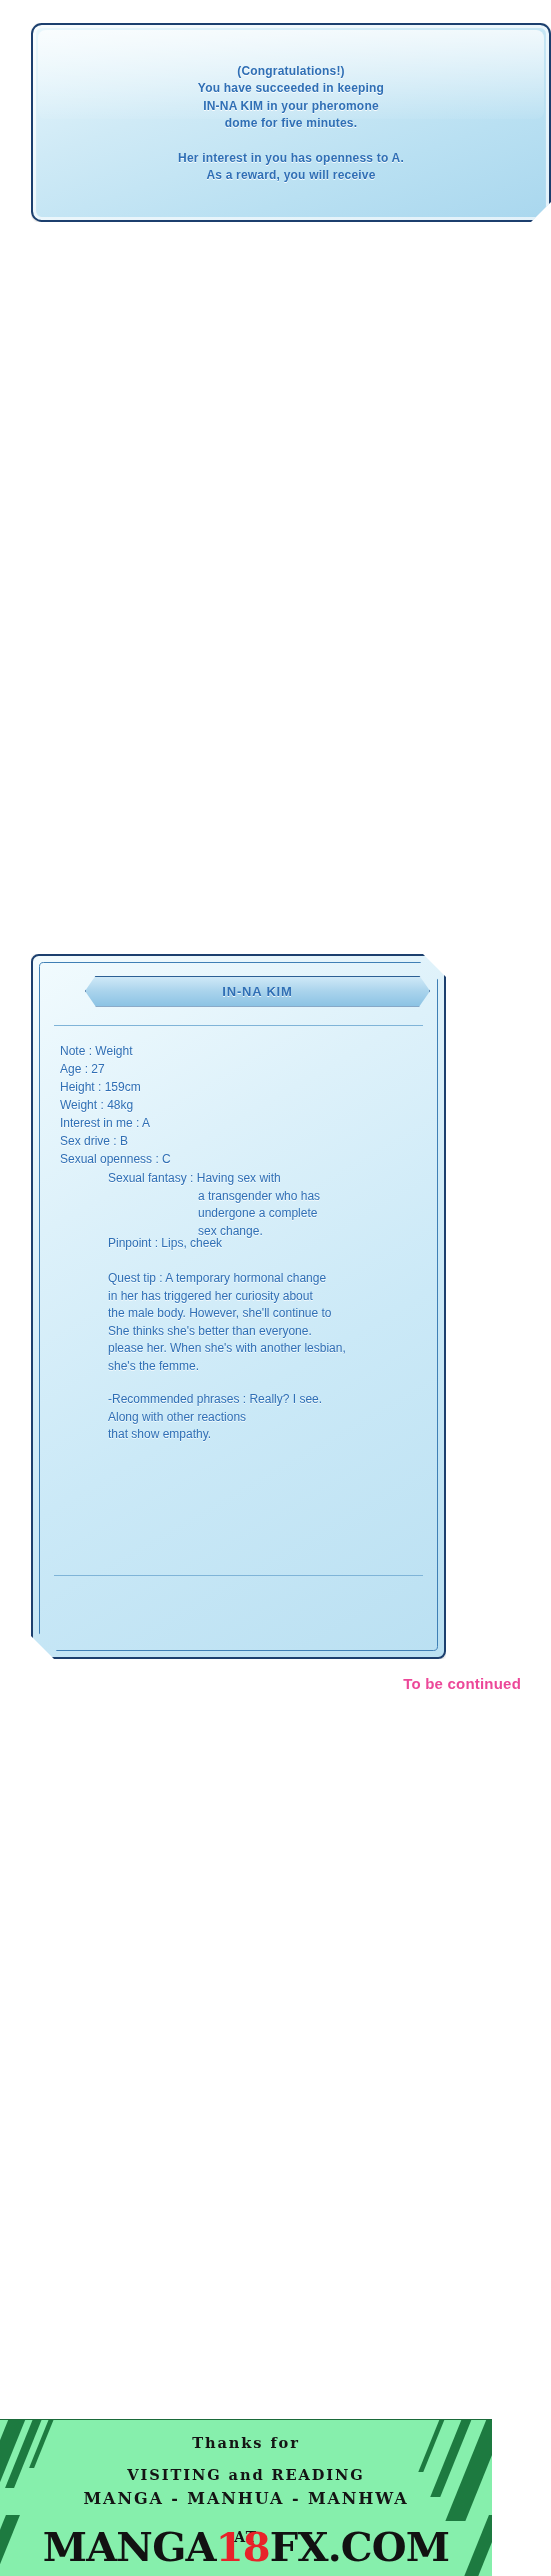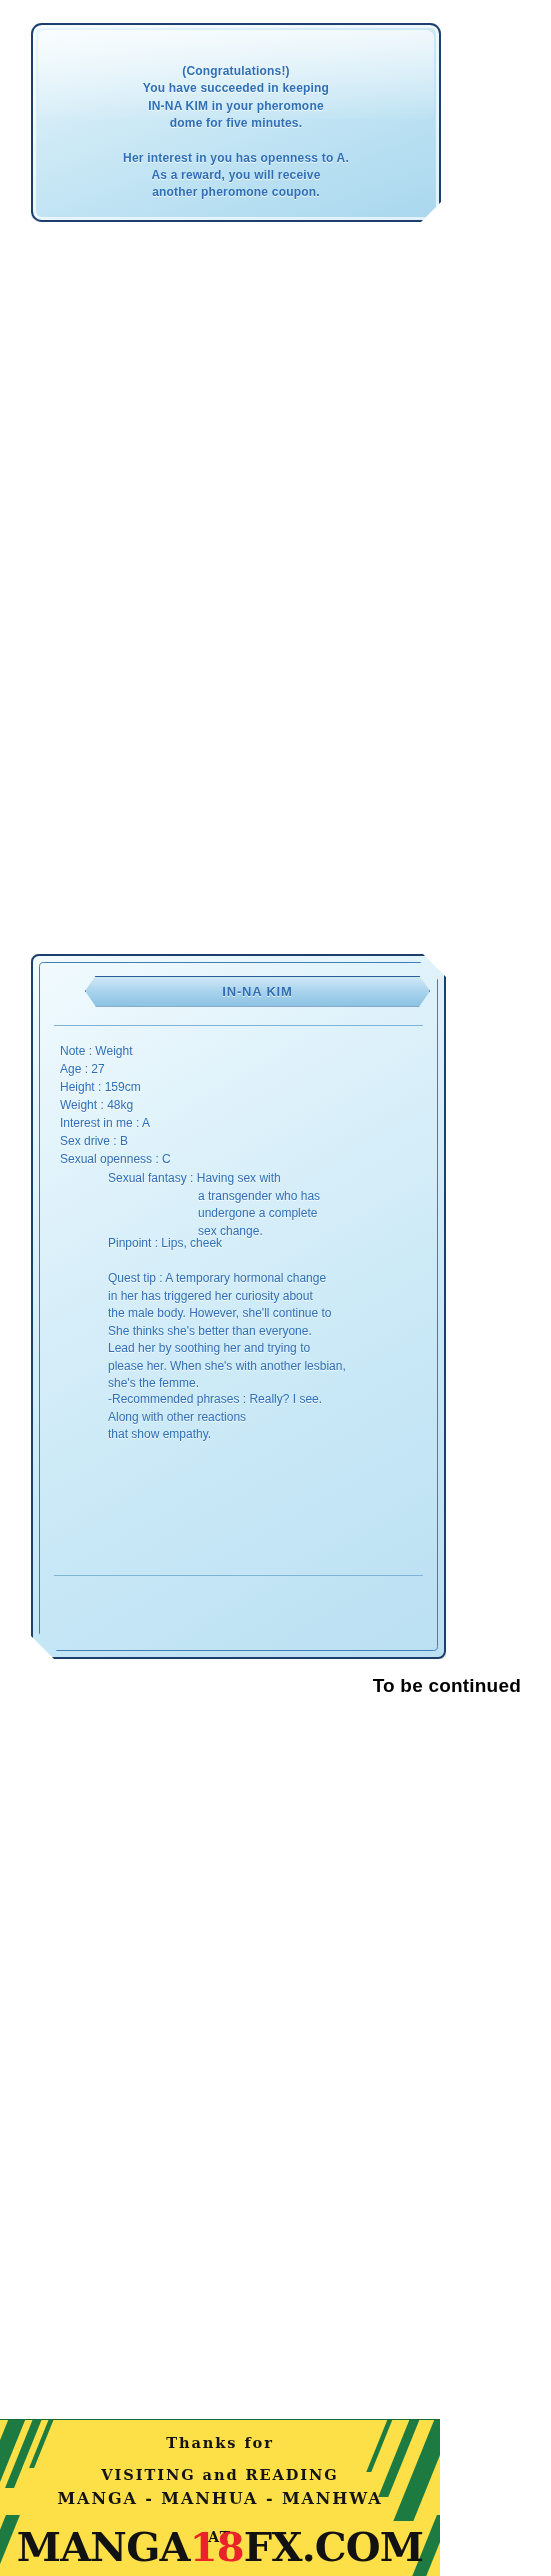--- a/index.html
+++ b/index.html
@@ -13,21 +13,21 @@
     position: relative;
     font-family: "Liberation Sans", sans-serif;
     overflow: hidden;
   }
 
   
   .notify-wrap {
     position: absolute;
     left: 31px;
     top: 23px;
-    width: 410px;
+    width: 520px;
     height: 199px;
   }
   .notify-panel {
     position: absolute;
     inset: 0;
     background: linear-gradient(160deg, #e9f7fc 0%, #cfeaf6 35%, #b9e0f2 70%, #a9d7ee 100%);
     border: 2.3px solid #1c3f6e;
     border-radius: 10.7px;
     box-shadow: inset 0 0 0 3.1px rgba(255,255,255,0.65), 0 0.8px 1.5px rgba(0,0,0,0.18);
     
@@ -126,34 +126,34 @@
   .fantasy .indent { display: block; padding-left: 90px; }
   .pinpoint { top: 281px; }
   .quest { top: 316px; width: 414px; }
   .phrases { top: 437px; width: 414px; }
 
   
   .tbc {
     position: absolute;
     right: 31px;
     top: 1675px;
-    color: #000000;
-    font-size: 19px;
+    color: #ec4899;
+    font-size: 15px;
     font-weight: bold;
     letter-spacing: 0.2px;
   }
 
   
   .footer {
     position: absolute;
     left: 0;
     bottom: 0;
-    width: 440px;
+    width: 492px;
     height: 157px;
-    background: #fde047;
+    background: #86efac;
     overflow: hidden;
     border-top: 1.5px solid #1b6a3a;
   }
   .footer .stripe {
     position: absolute;
     background: #1d7a40;
     transform: skewX(-22deg);
   }
   .s1 { left: -7.7px; top: -6.1px; width: 17px; height: 92px; }
   .s2 { left: 20px; top: -6.1px; width: 9.2px; height: 74px; }
@@ -199,21 +199,20 @@
     <div class="notify-shine"></div>
   </div>
   <div class="notify-text">
     <div>(Congratulations!)</div>
     <div>You have succeeded in keeping</div>
     <div>IN-NA KIM in your pheromone</div>
     <div>dome for five minutes.</div>
     <span class="gap"></span>
     <div>Her interest in you has openness to A.</div>
     <div>As a reward, you will receive</div>
-    <div>another pheromone coupon.</div>
   </div>
 </div>
 
 <div class="profile-wrap">
   <div class="profile-outer"></div>
   <div class="profile-inner"></div>
 
   <div class="name-plate">
     <span>IN-NA KIM</span>
   </div>
@@ -237,21 +236,20 @@
     <span class="indent">sex change.</span>
   </div>
 
   <div class="block pinpoint">Pinpoint : Lips, cheek</div>
 
   <div class="block quest">
     <div>Quest tip : A temporary hormonal change</div>
     <div>in her has triggered her curiosity about</div>
     <div>the male body. However, she'll continue to</div>
     <div>She thinks she's better than everyone.</div>
-    <div>Lead her by soothing her and trying to</div>
     <div>please her. When she's with another lesbian,</div>
     <div>she's the femme.</div>
   </div>
 
   <div class="block phrases">
     <div>-Recommended phrases : Really?  I see.</div>
     <div>Along with other reactions</div>
     <div>that show empathy.</div>
   </div>
 </div>

